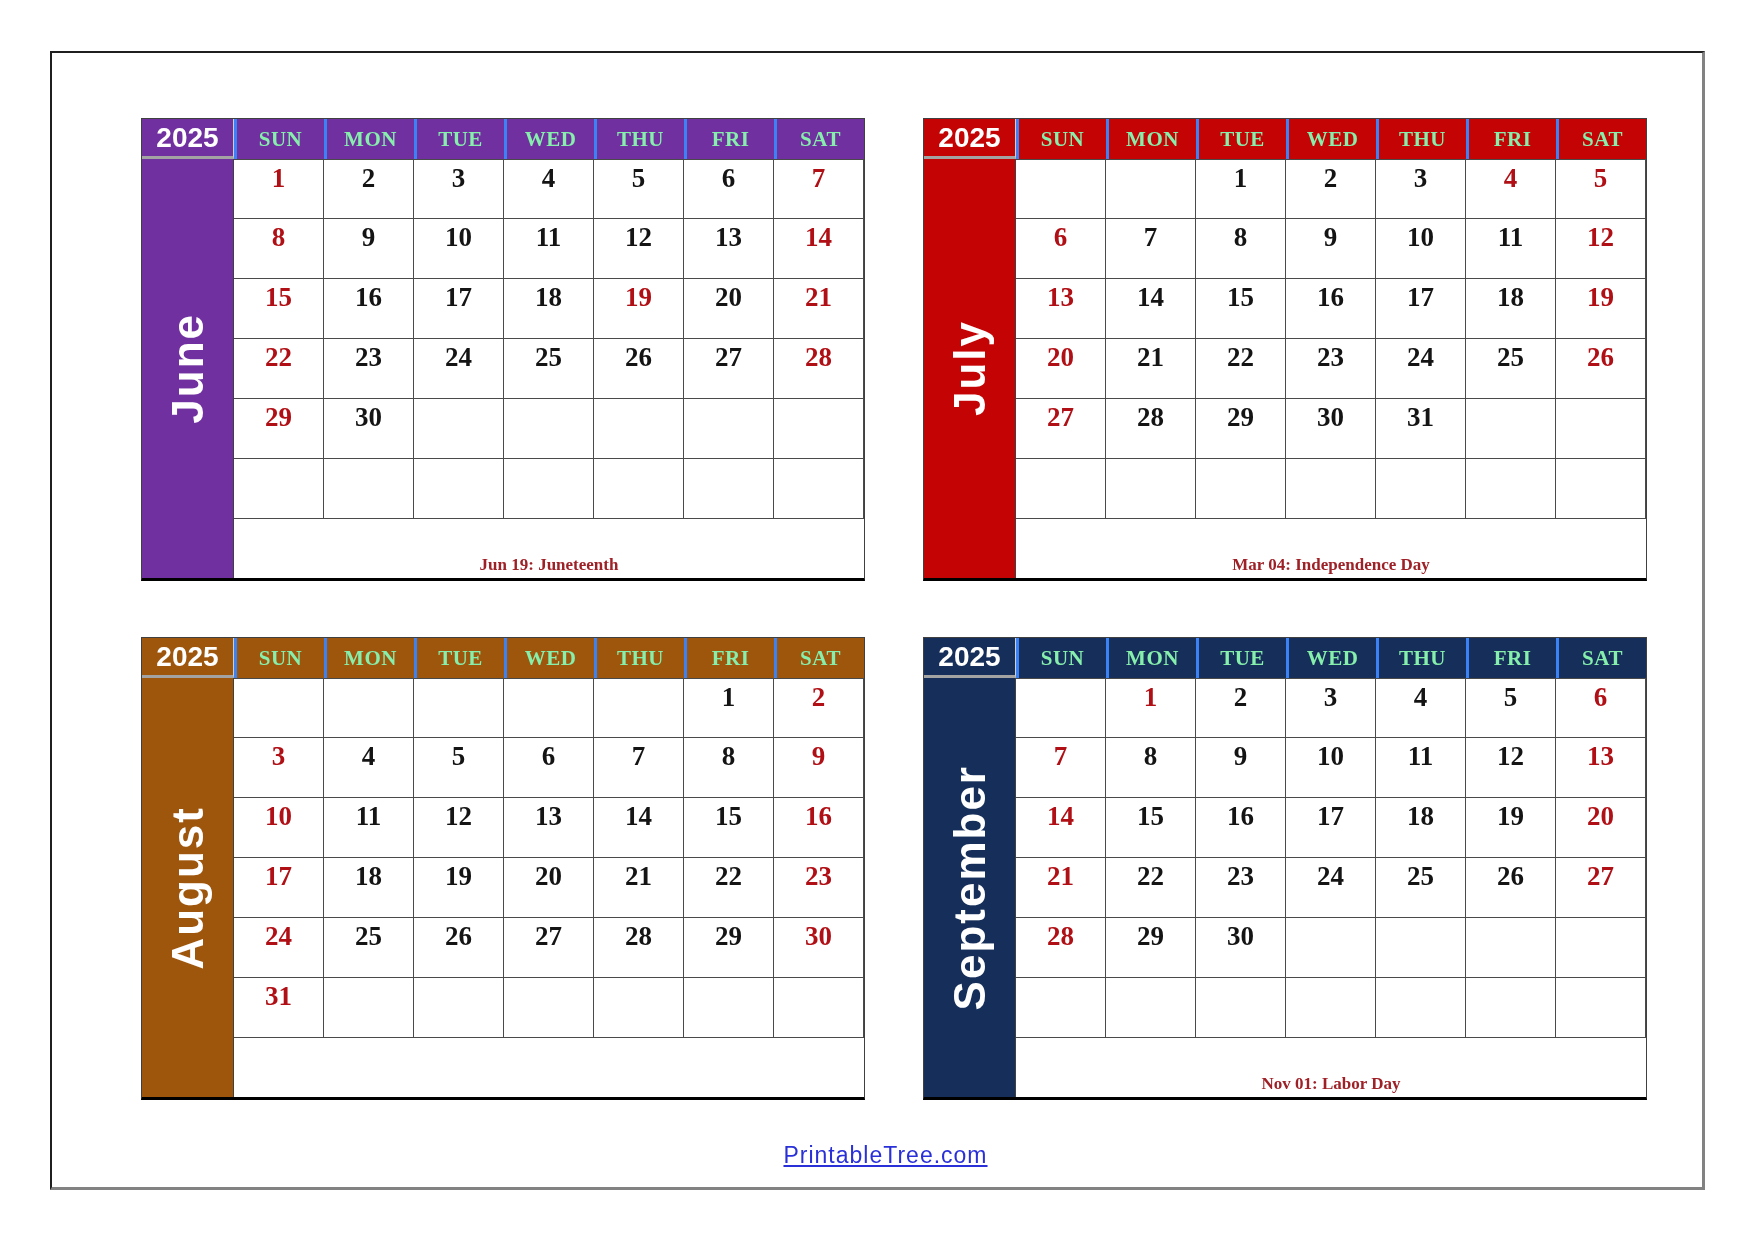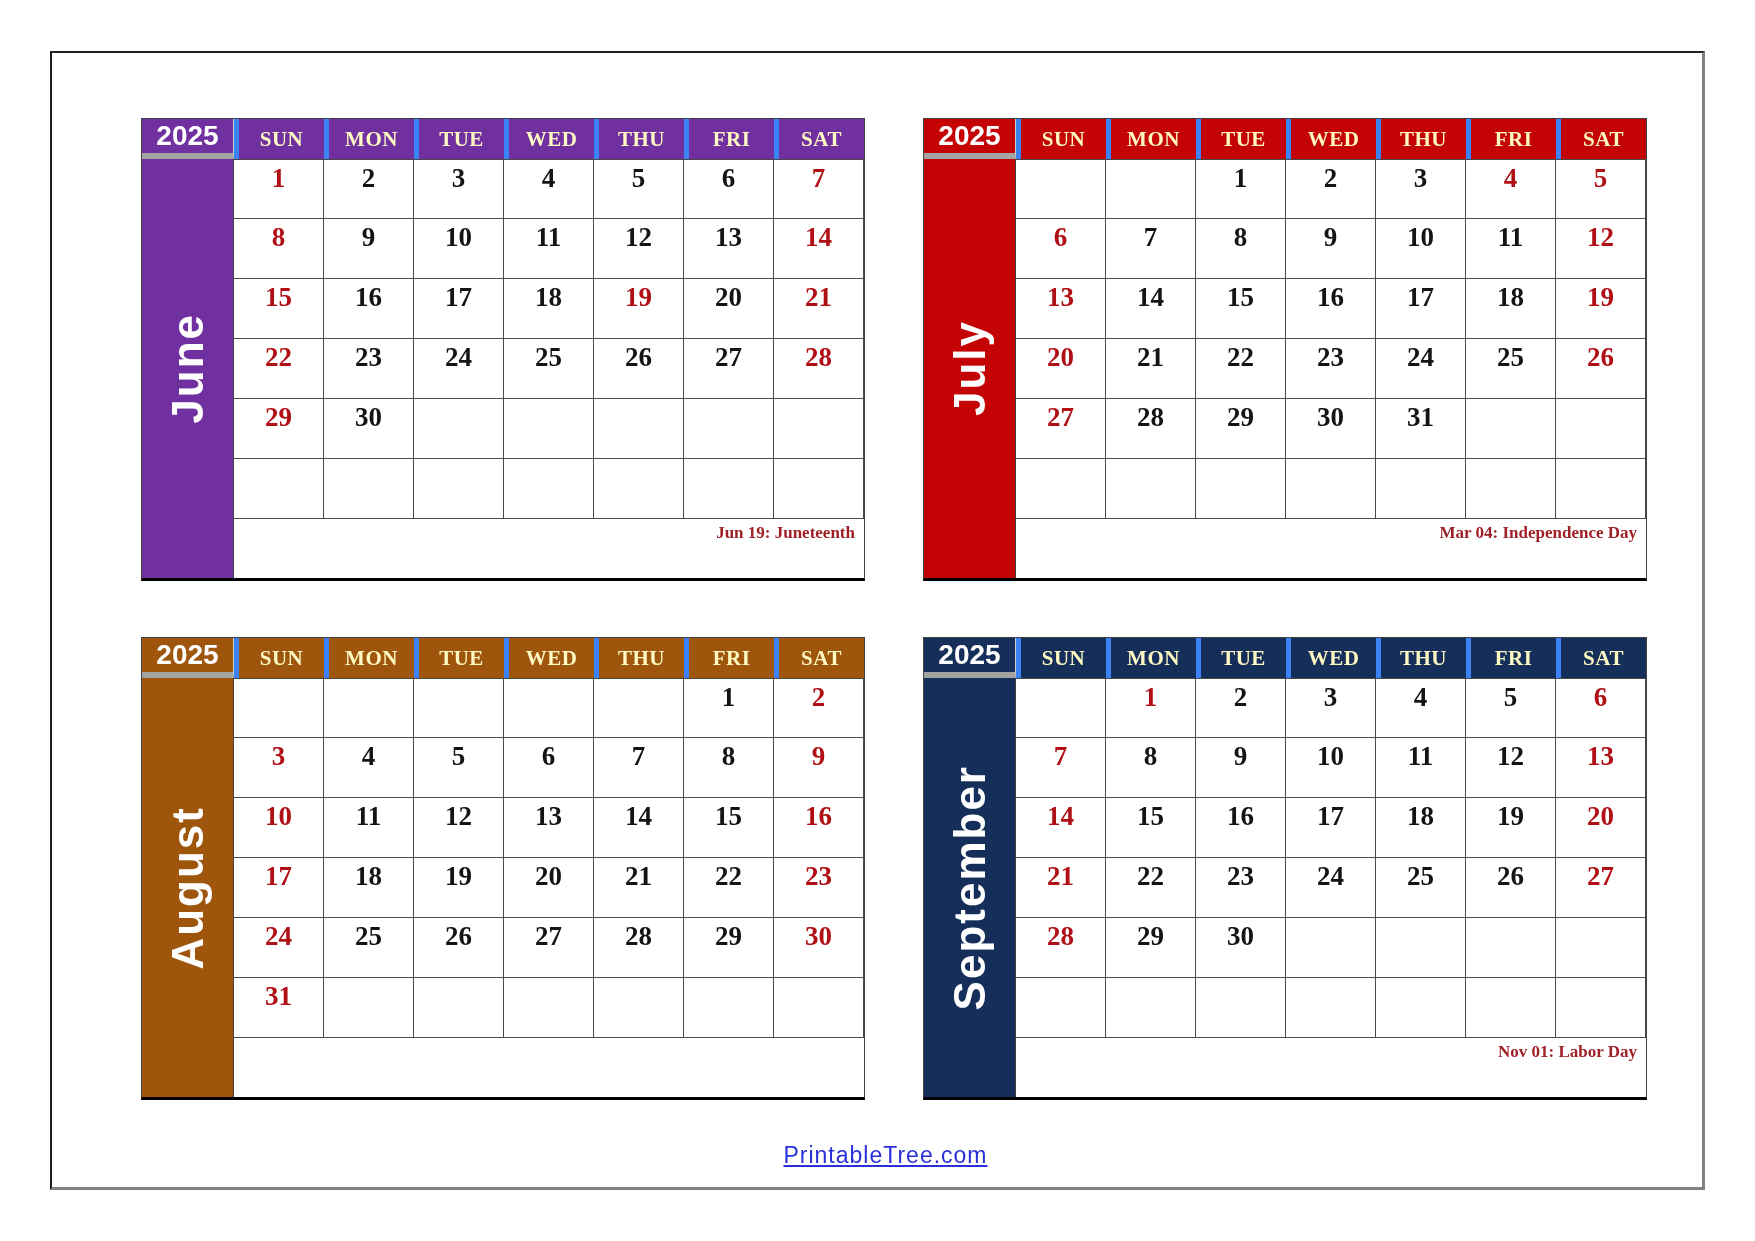--- a/index.html
+++ b/index.html
@@ -21,50 +21,51 @@
   }
   .cal-june{left:141px;top:118px;}
   .cal-july{left:923px;top:118px;}
   .cal-august{left:141px;top:637px;}
   .cal-september{left:923px;top:637px;}
 
   .year-cell{
     grid-column:1;grid-row:1;background:var(--mc);color:#fff;
     font:700 28px "Liberation Sans",sans-serif;
     display:flex;align-items:center;justify-content:center;
-    border-right:1px solid #cfcfcf;border-bottom:6px solid #a3a3a3;
+    border-right:1px solid #cfcfcf;border-bottom:3px solid #a3a3a3;
     box-sizing:border-box;
   }
   .dow{
-    grid-row:1;background:var(--mc);color:#fef9c3;
+    grid-row:1;background:var(--mc);color:#86efac;
     font:700 21px "Liberation Serif",serif;letter-spacing:0.5px;
     display:flex;align-items:center;justify-content:center;
-    border-left:5px solid #3b82f6;box-sizing:border-box;
+    border-left:3px solid #3b82f6;box-sizing:border-box;
   }
   .month-col{
     grid-column:1;grid-row:2 / 9;background:var(--mc);
     border-right:1px solid #404040;box-sizing:border-box;
     display:flex;align-items:center;justify-content:center;
   }
   .month-label{
     writing-mode:vertical-rl;transform:rotate(180deg);
     color:#fff;font:700 44px "Liberation Sans",sans-serif;letter-spacing:2px;
     white-space:nowrap;
   }
   .date-cell{
     background:#fff;box-sizing:border-box;
     border-right:1px solid #4a4a4a;border-bottom:1px solid #4a4a4a;
     font:700 27px "Liberation Serif",serif;color:#141414;
     text-align:center;padding-top:3px;line-height:1.15;
   }
   .date-cell.row-first{border-top:1px solid #4a4a4a;}
   .holiday-row{
     grid-column:2 / 9;grid-row:8;box-sizing:border-box;
-    padding:4px 9px 0 9px;text-align:right;
+    padding:4px 9px 0 9px;text-align:center;
     font:700 17px "Liberation Serif",serif;
+    margin-top:32px;
   }
   .site-footer{
     position:absolute;left:0;top:1142px;width:1755px;text-align:center;padding-left:8px;
   }
   .site-footer a{
     font:400 23px "Liberation Sans",sans-serif;letter-spacing:1px;
     text-decoration:underline;
   }
 </style>
 </head>

